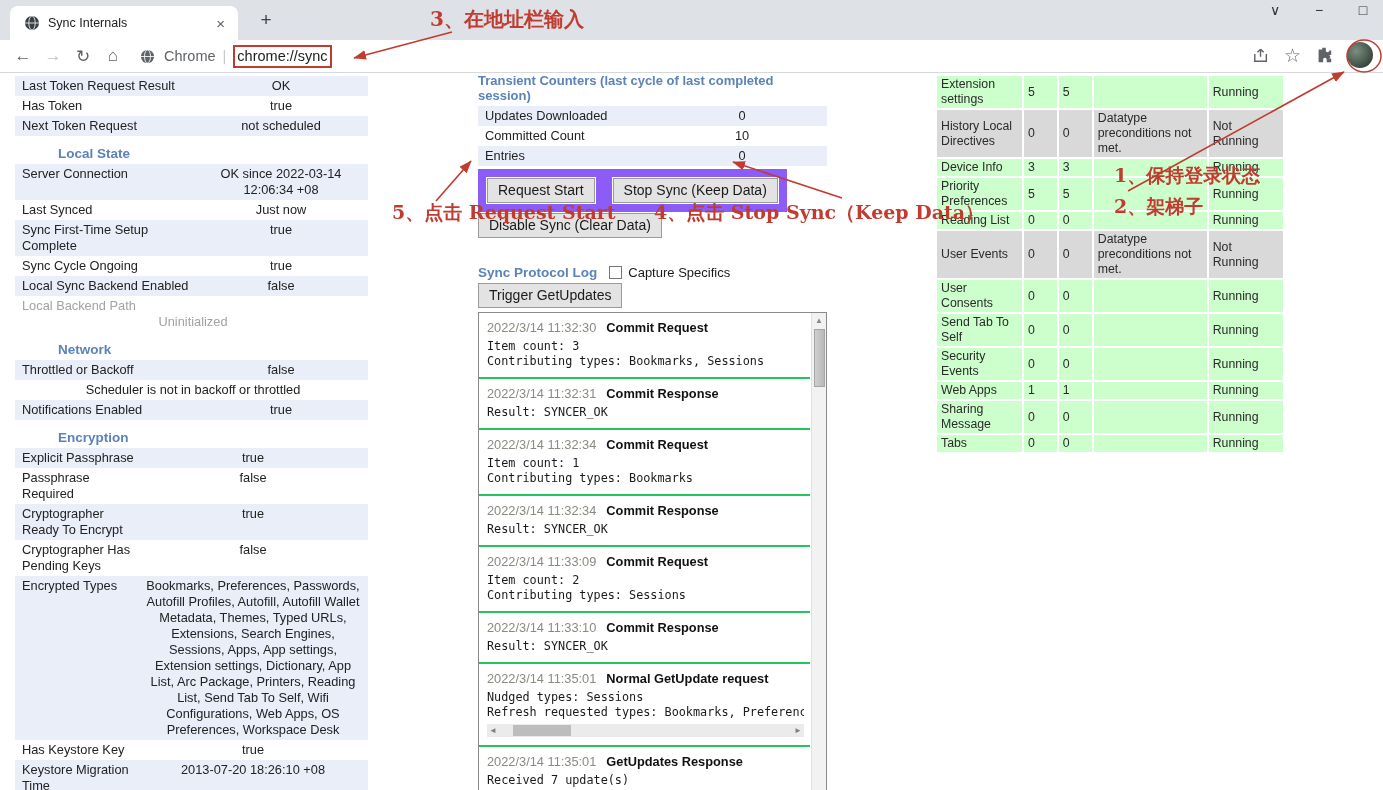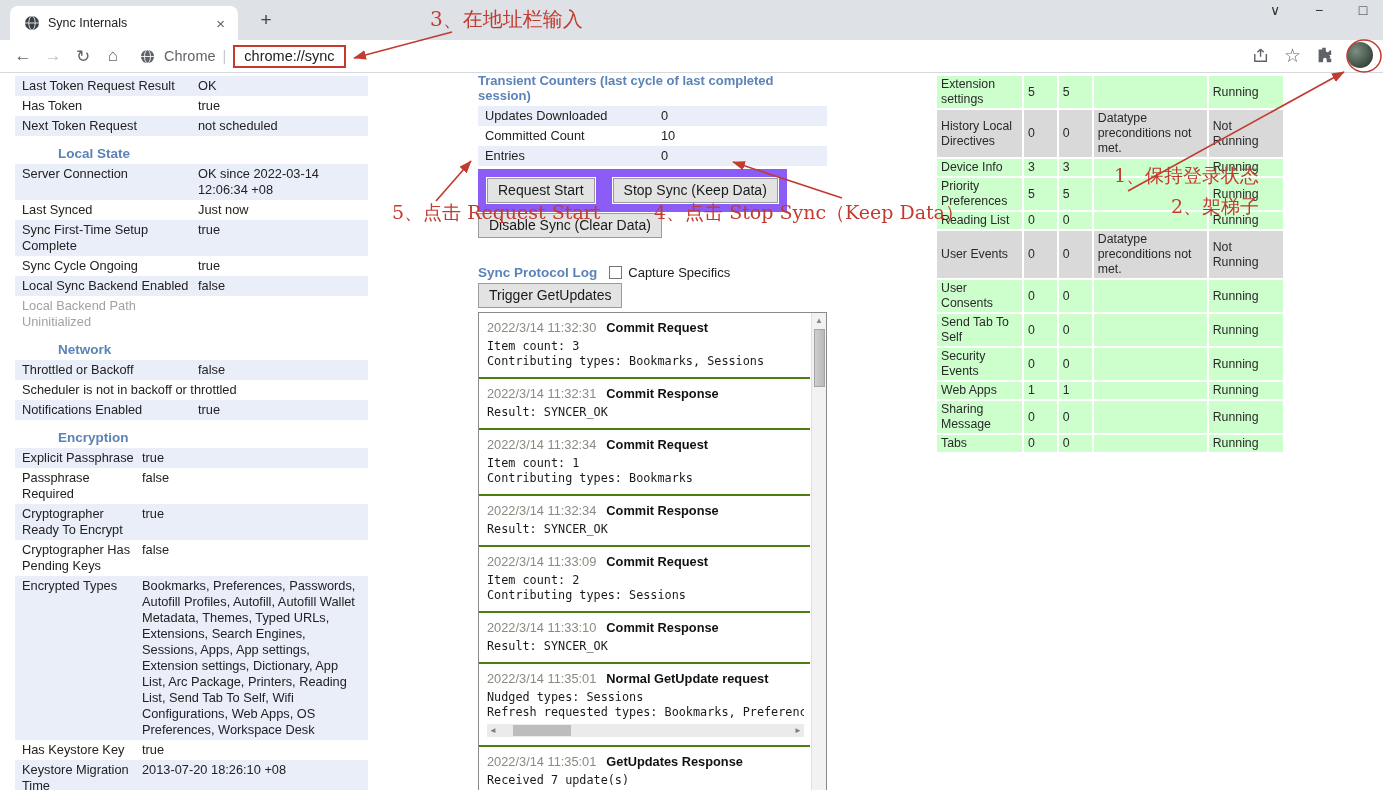--- a/index.html
+++ b/index.html
@@ -17,35 +17,35 @@
   .win-controls { position:absolute; right:12px; top:2px; display:flex; gap:28px; color:#333; font-size:14px; }
   .win-controls span { width:16px; text-align:center; }
 
   #toolbar { position:absolute; left:0; top:40px; width:1383px; height:33px; background:#fff;
     border-bottom:1px solid #d5d8dc; display:flex; align-items:center; }
   .nav-ic { font-size:17px; color:#5f6368; width:30px; text-align:center; }
   .nav-ic.disabled { color:#bdc1c6; }
   .omni { display:flex; align-items:center; margin-left:12px; font-size:14.5px; color:#5f6368; }
   .omni .globe { width:15px; height:15px; margin-right:9px; }
   .omni .divider { margin:0 7px; color:#c4c7cb; }
-  .url-redbox { border:2px solid #c23b30; padding:1px 9px 2px; color:#202124; font-size:14.5px; }
+  .url-redbox { border:2px solid #c23b30; padding:1px 2px 2px; color:#202124; font-size:14.5px; }
   .toolbar-right { position:absolute; right:10px; top:42px; display:flex; align-items:center; gap:14px; }
   .tb-ic { color:#5f6368; font-size:16px; }
   .avatar { width:26px; height:26px; border-radius:50%;
     background:radial-gradient(circle at 35% 35%, #7d8f80, #3a4a40 70%, #20281f); }
 
   
   #content { position:absolute; left:0; top:73px; width:1383px; height:717px; }
 
   
   #left-panel { position:absolute; left:15px; top:3px; width:353px; }
   .sec-title { color:#5b83b8; font-weight:bold; font-size:13.5px; margin:10px 0 3px 3px;padding-left:40px; }
   .kv { display:flex; font-size:12.8px; line-height:16px; padding:2px 4px 2px 7px; }
   .kv .k { width:176px; flex:none; padding-right:4px; }
-  .kv .v { flex:1; }
+  .kv .v { flex:1;text-align:center; }
   .rows > div.kv:nth-of-type(odd) { background:#e9eef9; }
   .enc .kv .k { width:120px; }
   .kv.muted { color:#a2a2a2;flex-direction:column; }
 
   
   #middle-panel { position:absolute; left:478px; top:0; width:349px; }
   .mid-title { color:#5b83b8; font-weight:bold; font-size:13px; margin-bottom:3px; }
   .btn { display:inline-block; background:#e3e3e3; border:1px solid #9b9b9b; font-size:14px;
     padding:3px 10px 4px; color:#1a1a1a; font-family:inherit; }
   .red-box { display:inline-block; border:8px solid #8b5cf6; padding:1px; vertical-align:top; }
@@ -56,21 +56,21 @@
   .chk-label { font-size:13px; color:#1a1a1a; }
   #log-box { margin-top:4px; width:349px; height:498px; border:1px solid #8a8a8a;
     position:relative; overflow:hidden; background:#fff; }
   #log-scroll { position:absolute; right:0; top:0; bottom:0; width:15px; background:#f2f2f2;
     border-left:1px solid #e0e0e0; font-size:8px; color:#8a8a8a; text-align:center; }
   #log-scroll .thumb { position:absolute; left:2px; top:16px; width:11px; height:58px;
     background:linear-gradient(90deg,#cfcfcf,#b9b9b9); border:1px solid #a5a5a5; }
   #log-scroll .sa-up { position:absolute; top:3px; left:0; right:0; }
   #log-scroll .sa-down { position:absolute; bottom:3px; left:0; right:0; }
   #log-entries { position:absolute; left:0; top:0; right:16px; }
-  .log-entry { border-bottom:2px solid #4d7c0f; padding:7px 6px 8px 8px; }
+  .log-entry { border-bottom:2px solid #22c55e; padding:7px 6px 8px 8px; }
   .log-head { font-size:12.8px; margin-bottom:4px; }
   .log-time { color:#8a8a80; margin-right:10px; }
   .log-title { font-weight:bold; color:#111; }
   .log-body { font-family:"DejaVu Sans Mono","Liberation Mono",monospace; font-size:11.8px;
     line-height:15px; white-space:pre; overflow:hidden; color:#1a1a1a; }
   .hsb { display:none; margin-top:4px; height:13px; background:#ebebeb; position:relative;
     align-items:center; font-size:8px; color:#7d7d7d; }
   .hsb.show { display:flex; }
   .hsb .ha { width:12px; text-align:center; flex:none; }
   .hsb .htrack { flex:1; position:relative; height:100%; }
@@ -83,21 +83,21 @@
     vertical-align:middle; color:#2a2a2a; }
   #dt-table tr.off td { background:#d9d9d9; }
   #dt-table td.c-name { width:88px; }
   #dt-table td.c-n1 { width:38px; }
   #dt-table td.c-n2 { width:38px; }
   #dt-table td.c-msg { width:122px; }
   #dt-table td.c-status { width:80px; }
 
   
   .ann { position:absolute; color:#c23b30; font-family:"DejaVu Serif","Liberation Serif",serif;
-    font-weight:400; font-size:19px; white-space:nowrap; z-index:30;text-align:right; }
+    font-weight:700; font-size:19px; white-space:nowrap; z-index:30; }
   #ann3 { left:430px; top:6px; font-size:20px; }
   #ann5 { left:392px; top:200px; }
   #ann4 { left:654px; top:200px; }
   #ann12 { left:1114px; top:160px; line-height:31px; }
   #overlay-svg { position:absolute; left:0; top:0; width:1383px; height:790px;
     z-index:25; pointer-events:none; }
 </style>
 </head>
 <body>
 

